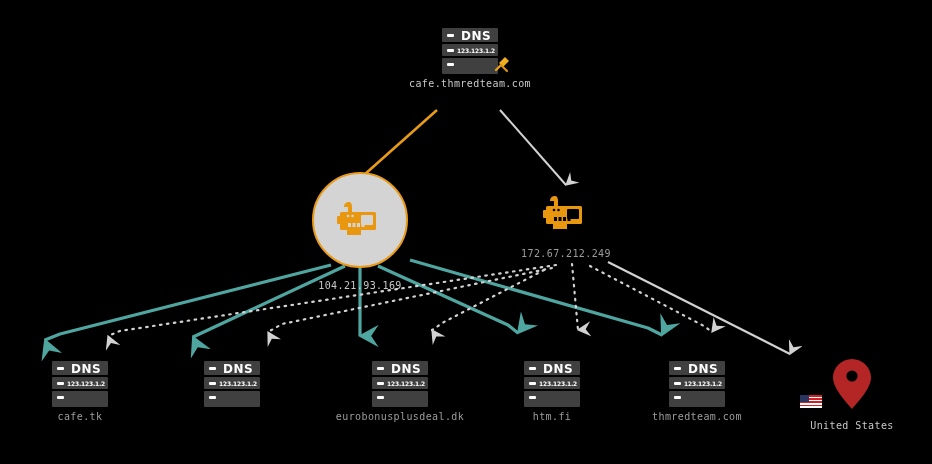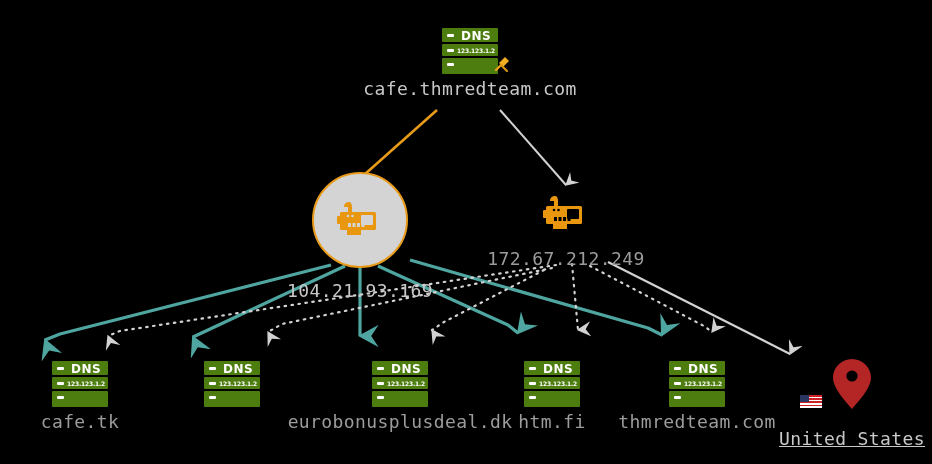--- a/index.html
+++ b/index.html
@@ -26,42 +26,42 @@
     height: 464px;
   }
   .node {
     position: absolute;
     display: flex;
     flex-direction: column;
     align-items: center;
   }
   .node-label {
     font-family: "DejaVu Sans Mono", monospace;
-    font-size: 18px;
+    font-size: 10px;
     color: #9c9c9c;
     letter-spacing: 0.4px;
     white-space: nowrap;
     margin-top: 4px;
     text-align: right;
   }
   .node-label.bright {
     color: #c8c8c8;
   }
 
   
   .dns-icon {
     position: relative;
     width: 56px;
     height: 46px;
   }
   .dns-bay {
     position: absolute;
     left: 0;
     width: 56px;
-    background: #4d7c0f;
+    background: #404040;
     border-radius: 1px;
   }
   .dns-bay.b1 { top: 0px;  height: 14px; }
   .dns-bay.b2 { top: 16px; height: 12px; }
   .dns-bay.b3 { top: 30px; height: 16px; }
   .dns-led {
     position: absolute;
     left: 5px;
     width: 7px;
     height: 3px;
@@ -324,16 +324,16 @@
         <circle cx="21" cy="18" r="5.6" fill="#000000"></circle>
       </svg>
       <div class="flag">
         <span class="stripe" style="top:1.6px;"></span>
         <span class="stripe" style="top:4.8px;"></span>
         <span class="stripe" style="top:8.0px;"></span>
         <span class="stripe" style="top:11.2px;"></span>
         <span class="canton"></span>
       </div>
     </div>
-    <div class="node-label bright" style="margin-top:16px;text-decoration:underline;">United States</div>
+    <div class="node-label bright" style="margin-top:8px;">United States</div>
   </div>
 
 </div>
 
 </body></html>

